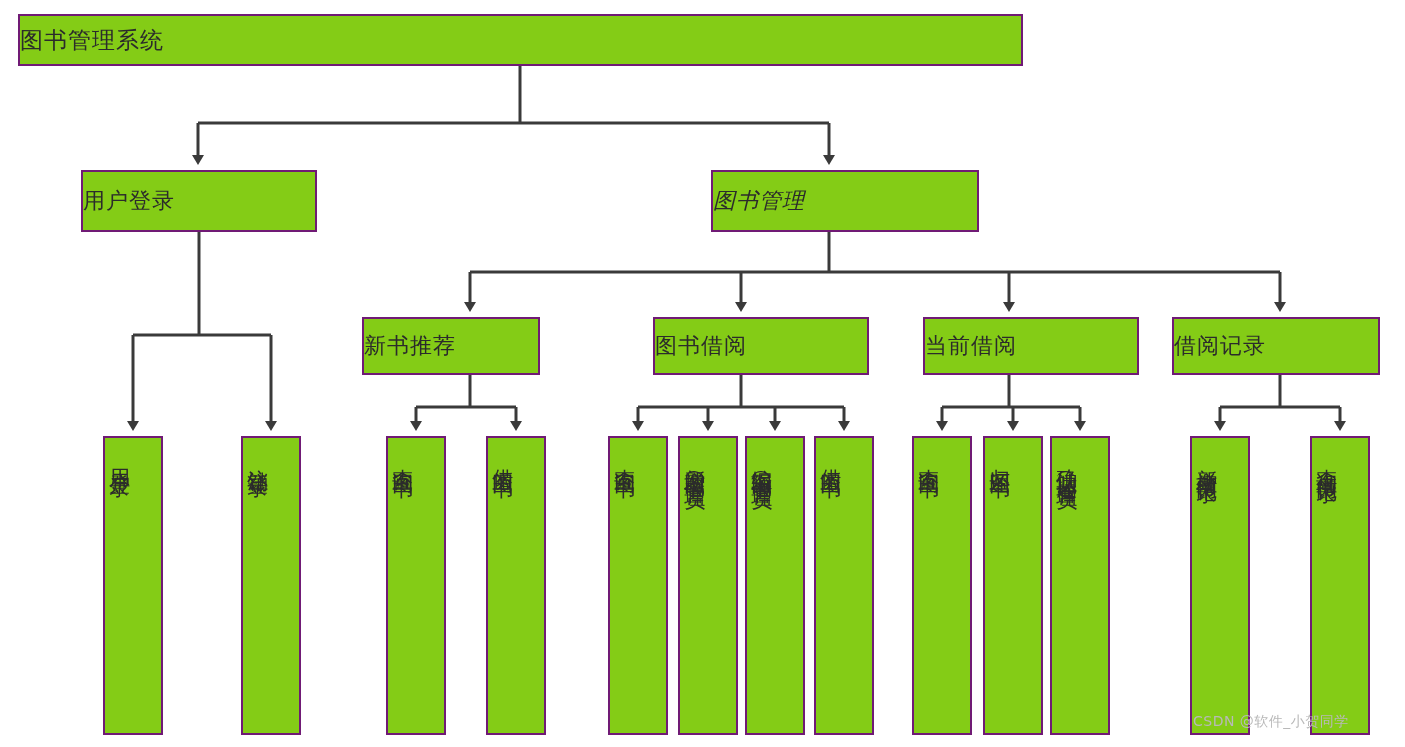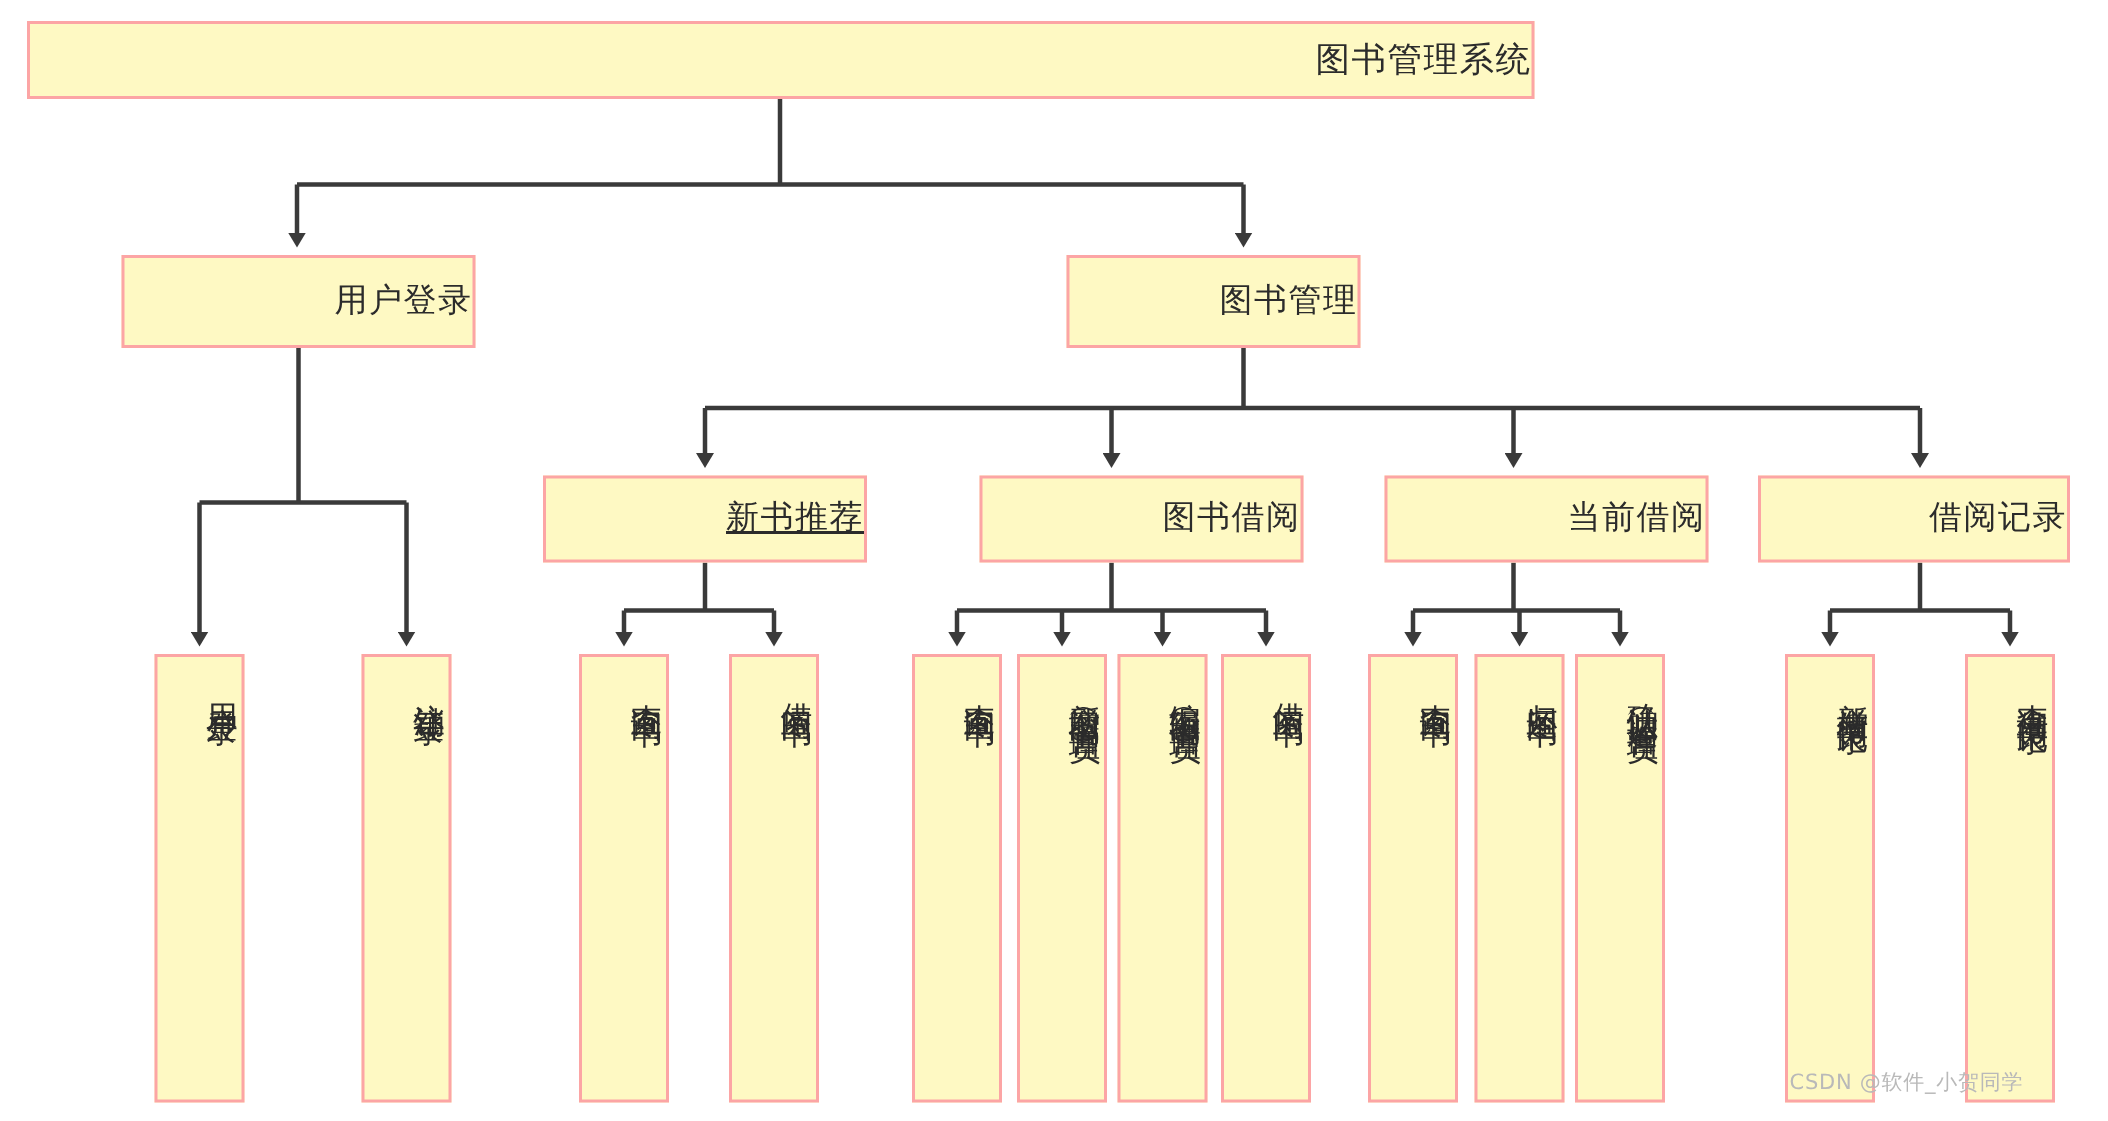--- a/index.html
+++ b/index.html
@@ -22,25 +22,25 @@
     position: absolute;
     left: 0;
     top: 0;
     width: 1405px;
     height: 747px;
     pointer-events: none;
   }
   .node {
     position: absolute;
     box-sizing: border-box;
-    border: 2px solid #fca5a5;
-    background: #fef9c3;
+    border: 2px solid #701a75;
+    background: #84cc16;
     display: flex;
     align-items: center;
-    justify-content: flex-end;
+    justify-content: flex-start;
     color: #2b2b2b;
   }
   .node.horiz {
     font-size: 22px;
     line-height: 1.25;
     letter-spacing: 1px;
   }
   .node.root {
     font-size: 23px;
   }
@@ -120,25 +120,25 @@
     </g>
   </svg>
 
   <div class="node horiz root" style="left:18px;top:14px;width:1005px;height:52px;">
     <span>图书管理系统</span>
   </div>
 
   <div class="node horiz" style="left:81px;top:170px;width:236px;height:62px;">
     <span>用户登录</span>
   </div>
-  <div class="node horiz" style="left:711px;top:170px;width:196px;height:62px;">
+  <div class="node horiz" style="left:711px;top:170px;width:268px;height:62px;font-style:italic;">
     <span>图书管理</span>
   </div>
 
-  <div class="node horiz" style="left:362px;top:317px;width:216px;height:58px;text-decoration:underline;">
+  <div class="node horiz" style="left:362px;top:317px;width:178px;height:58px;">
     <span>新书推荐</span>
   </div>
   <div class="node horiz" style="left:633px;top:317px;width:216px;height:58px;margin-left:20px;">
     <span>图书借阅</span>
   </div>
   <div class="node horiz" style="left:923px;top:317px;width:216px;height:58px;">
     <span>当前借阅</span>
   </div>
   <div class="node horiz" style="left:1172px;top:317px;width:208px;height:58px;">
     <span>借阅记录</span>

